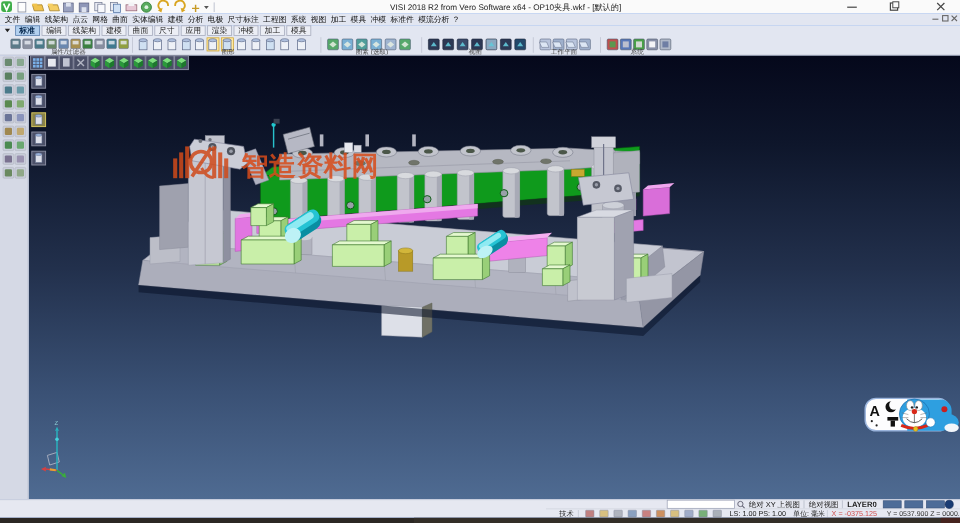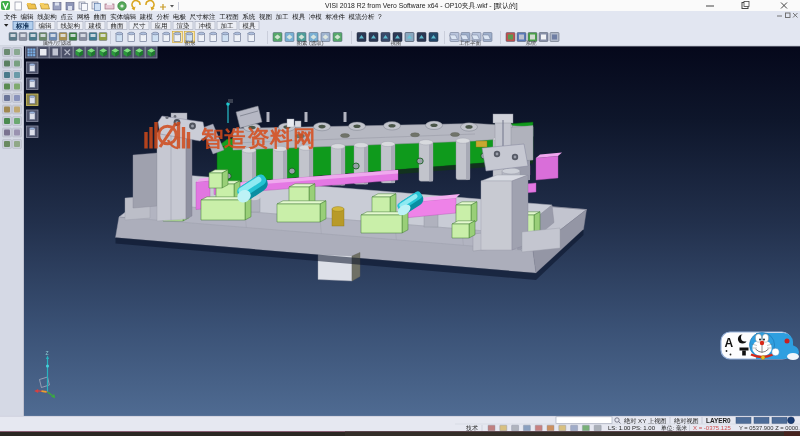--- a/index.html
+++ b/index.html
@@ -1,18 +1,18 @@
 <!DOCTYPE html>
 <html><head>
 <meta charset="utf-8">
 <style>
 html,body{margin:0;padding:0;width:800px;height:436px;overflow:hidden;font-family:"Liberation Sans",sans-serif;}
 *{box-sizing:border-box;}
 .abs{position:absolute;}
-#page{position:relative;width:800px;height:436px;background:#ec4899;overflow:hidden;}
+#page{position:relative;width:800px;height:436px;background:#3b82f6;overflow:hidden;}
 #viewport{left:24px;top:46px;width:776px;height:370px;background:linear-gradient(180deg,#05081b 0%,#0e162b 20%,#22304c 48%,#3a5175 76%,#4f6b92 100%);}
 svg{display:block;}
 </style>
 </head>
 <body>
 <div id="page">
   <div id="viewport" class="abs"></div>
   <svg class="abs" style="left:0;top:0" width="800" height="436" viewBox="0 0 800 436">
 
     <rect x="0" y="0" width="800" height="11" fill="#fafafa"></rect>

